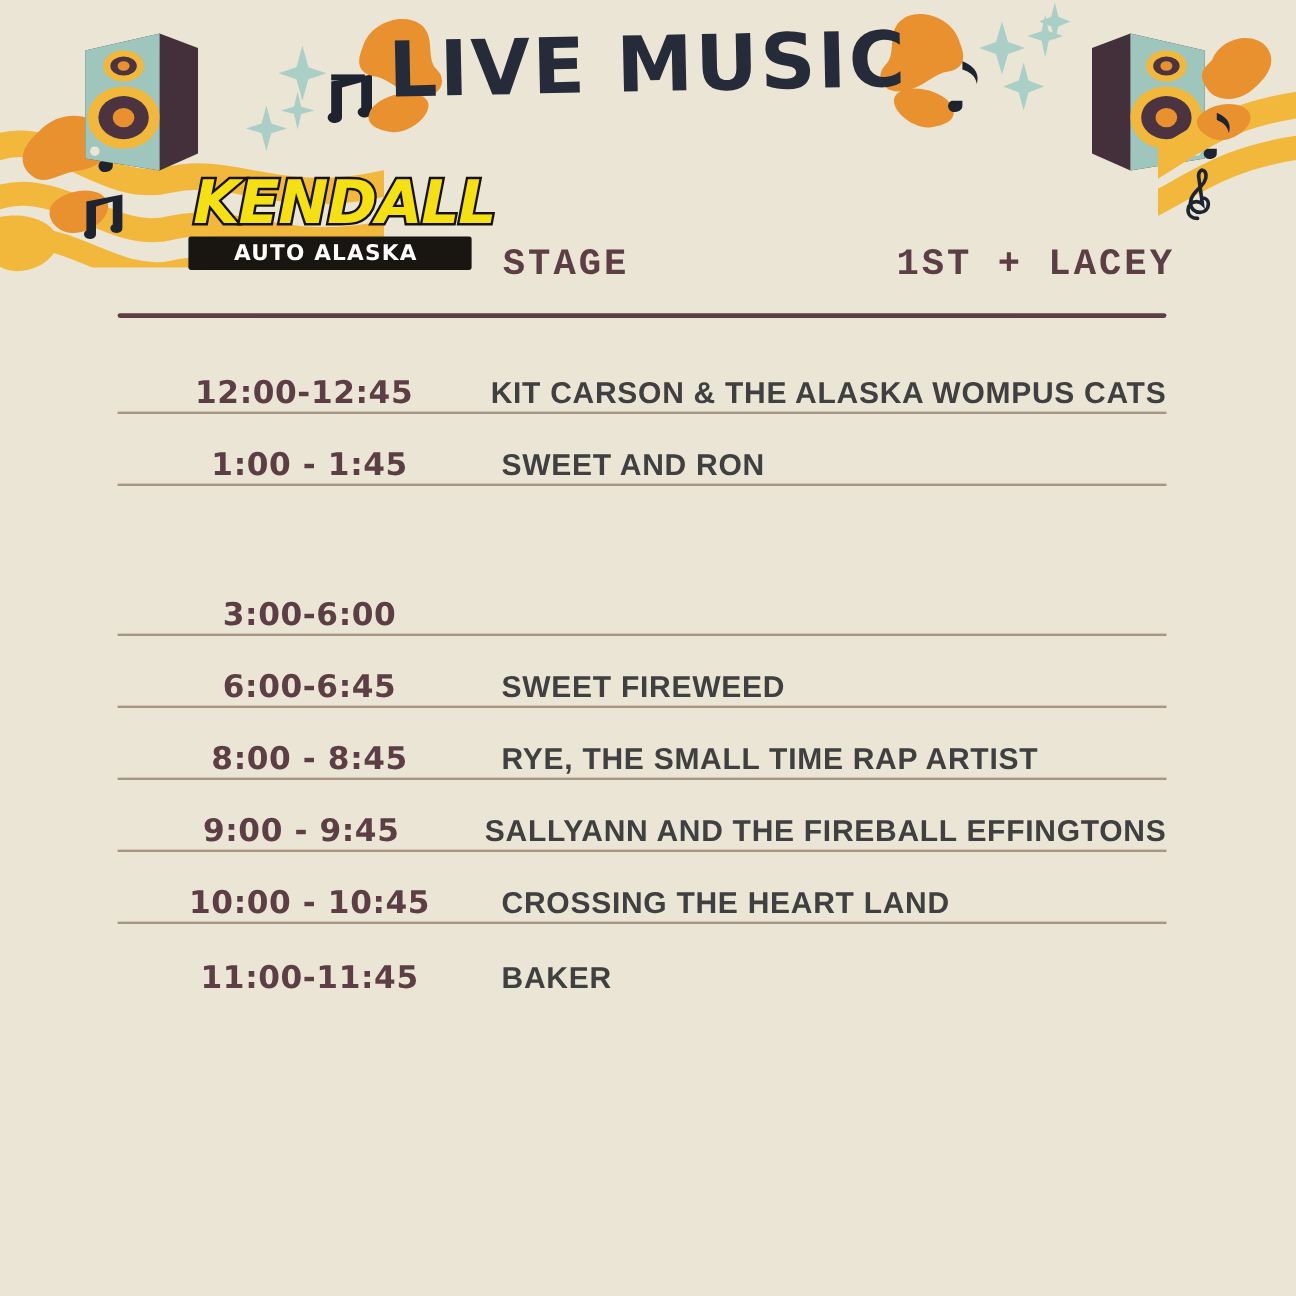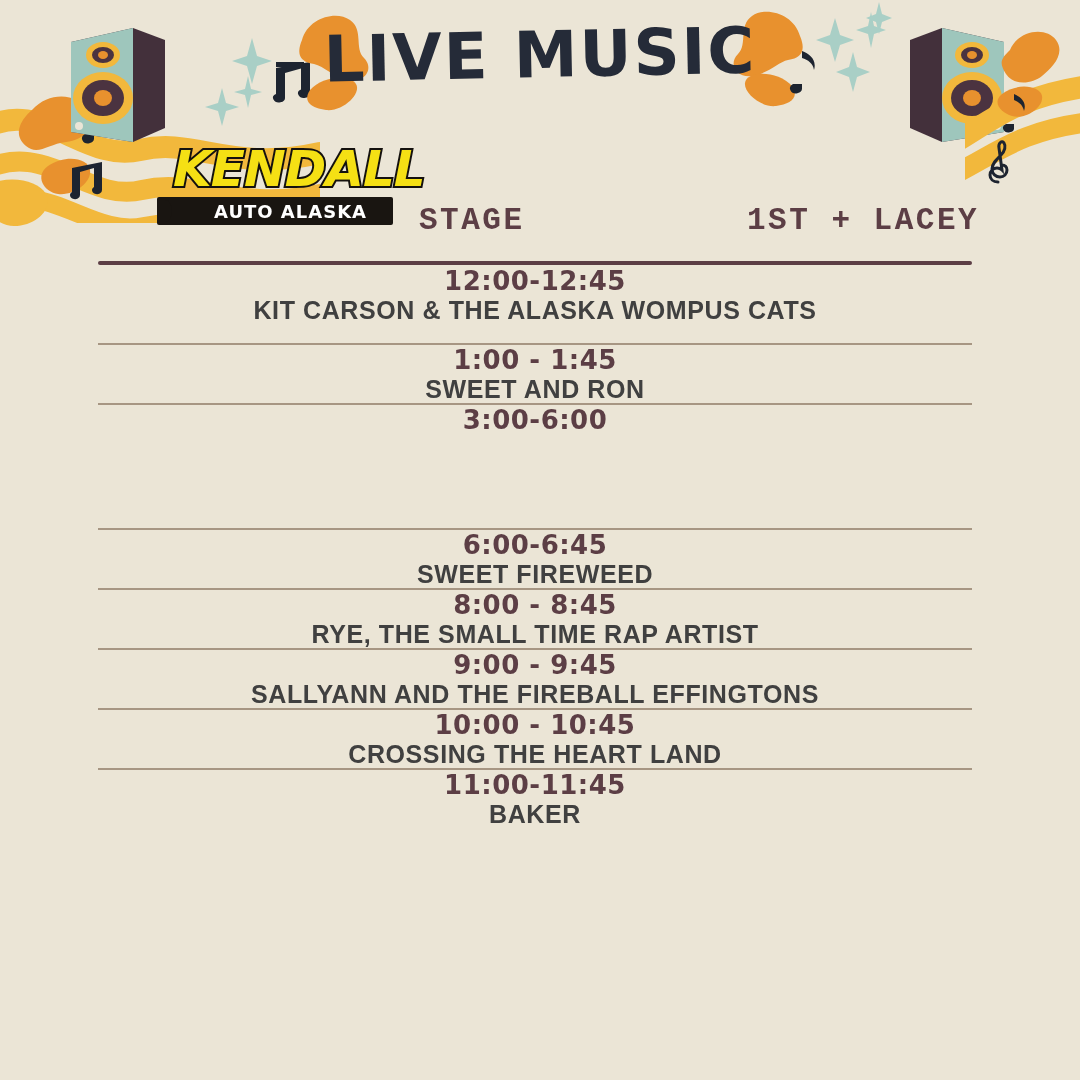--- a/index.html
+++ b/index.html
@@ -34,30 +34,29 @@
     font-family:"DejaVu Sans", sans-serif;
     font-weight:bold;
     font-style:italic;
     font-size:50px;
     line-height:52px;
     letter-spacing:-1px;
     color:#F5E014;
     -webkit-text-stroke:4px #14110E;
     paint-order:stroke fill;
     text-align:center;
-    margin-left:16px;
+    margin-left:4px;
   }
   .logo-bar{
     margin-top:2px;
     height:28px;
     background:#191511;
     display:flex;align-items:center;
     border-radius:2px;
     position:relative;
-    padding-left:19px;
   }
   .logo-bar-notch{
     position:absolute;left:2px;top:3px;width:13px;height:22px;
     background:#191511;border-radius:0 60% 60% 0;
   }
   .logo-sub{
     color:#FFFFFF;
     font-family:"DejaVu Sans", sans-serif;
     font-weight:bold;
     font-size:18px;
@@ -79,24 +78,23 @@
 
   .head-rule{
     position:absolute;left:98px;top:261px;width:874px;height:4px;
     background:#5C3E45;border-radius:2px;
   }
 
   
   .schedule{position:absolute;left:98px;top:266px;width:874px;}
   .srow{
     position:relative;
-    display:flex;align-items:center;
+    display:flex;align-items:flex-end;
     border-bottom:2px solid #A79683;
     box-sizing:border-box;
-    flex-direction:column;
   }
   .srow.tall{height:125px;}
   .srow.normal{height:60px;}
   .srow.first{height:79px;}
   .srow.last{border-bottom:none;}
   .stime{
     width:320px;
     text-align:center;
     font-family:"DejaVu Sans", sans-serif;
     font-weight:bold;

